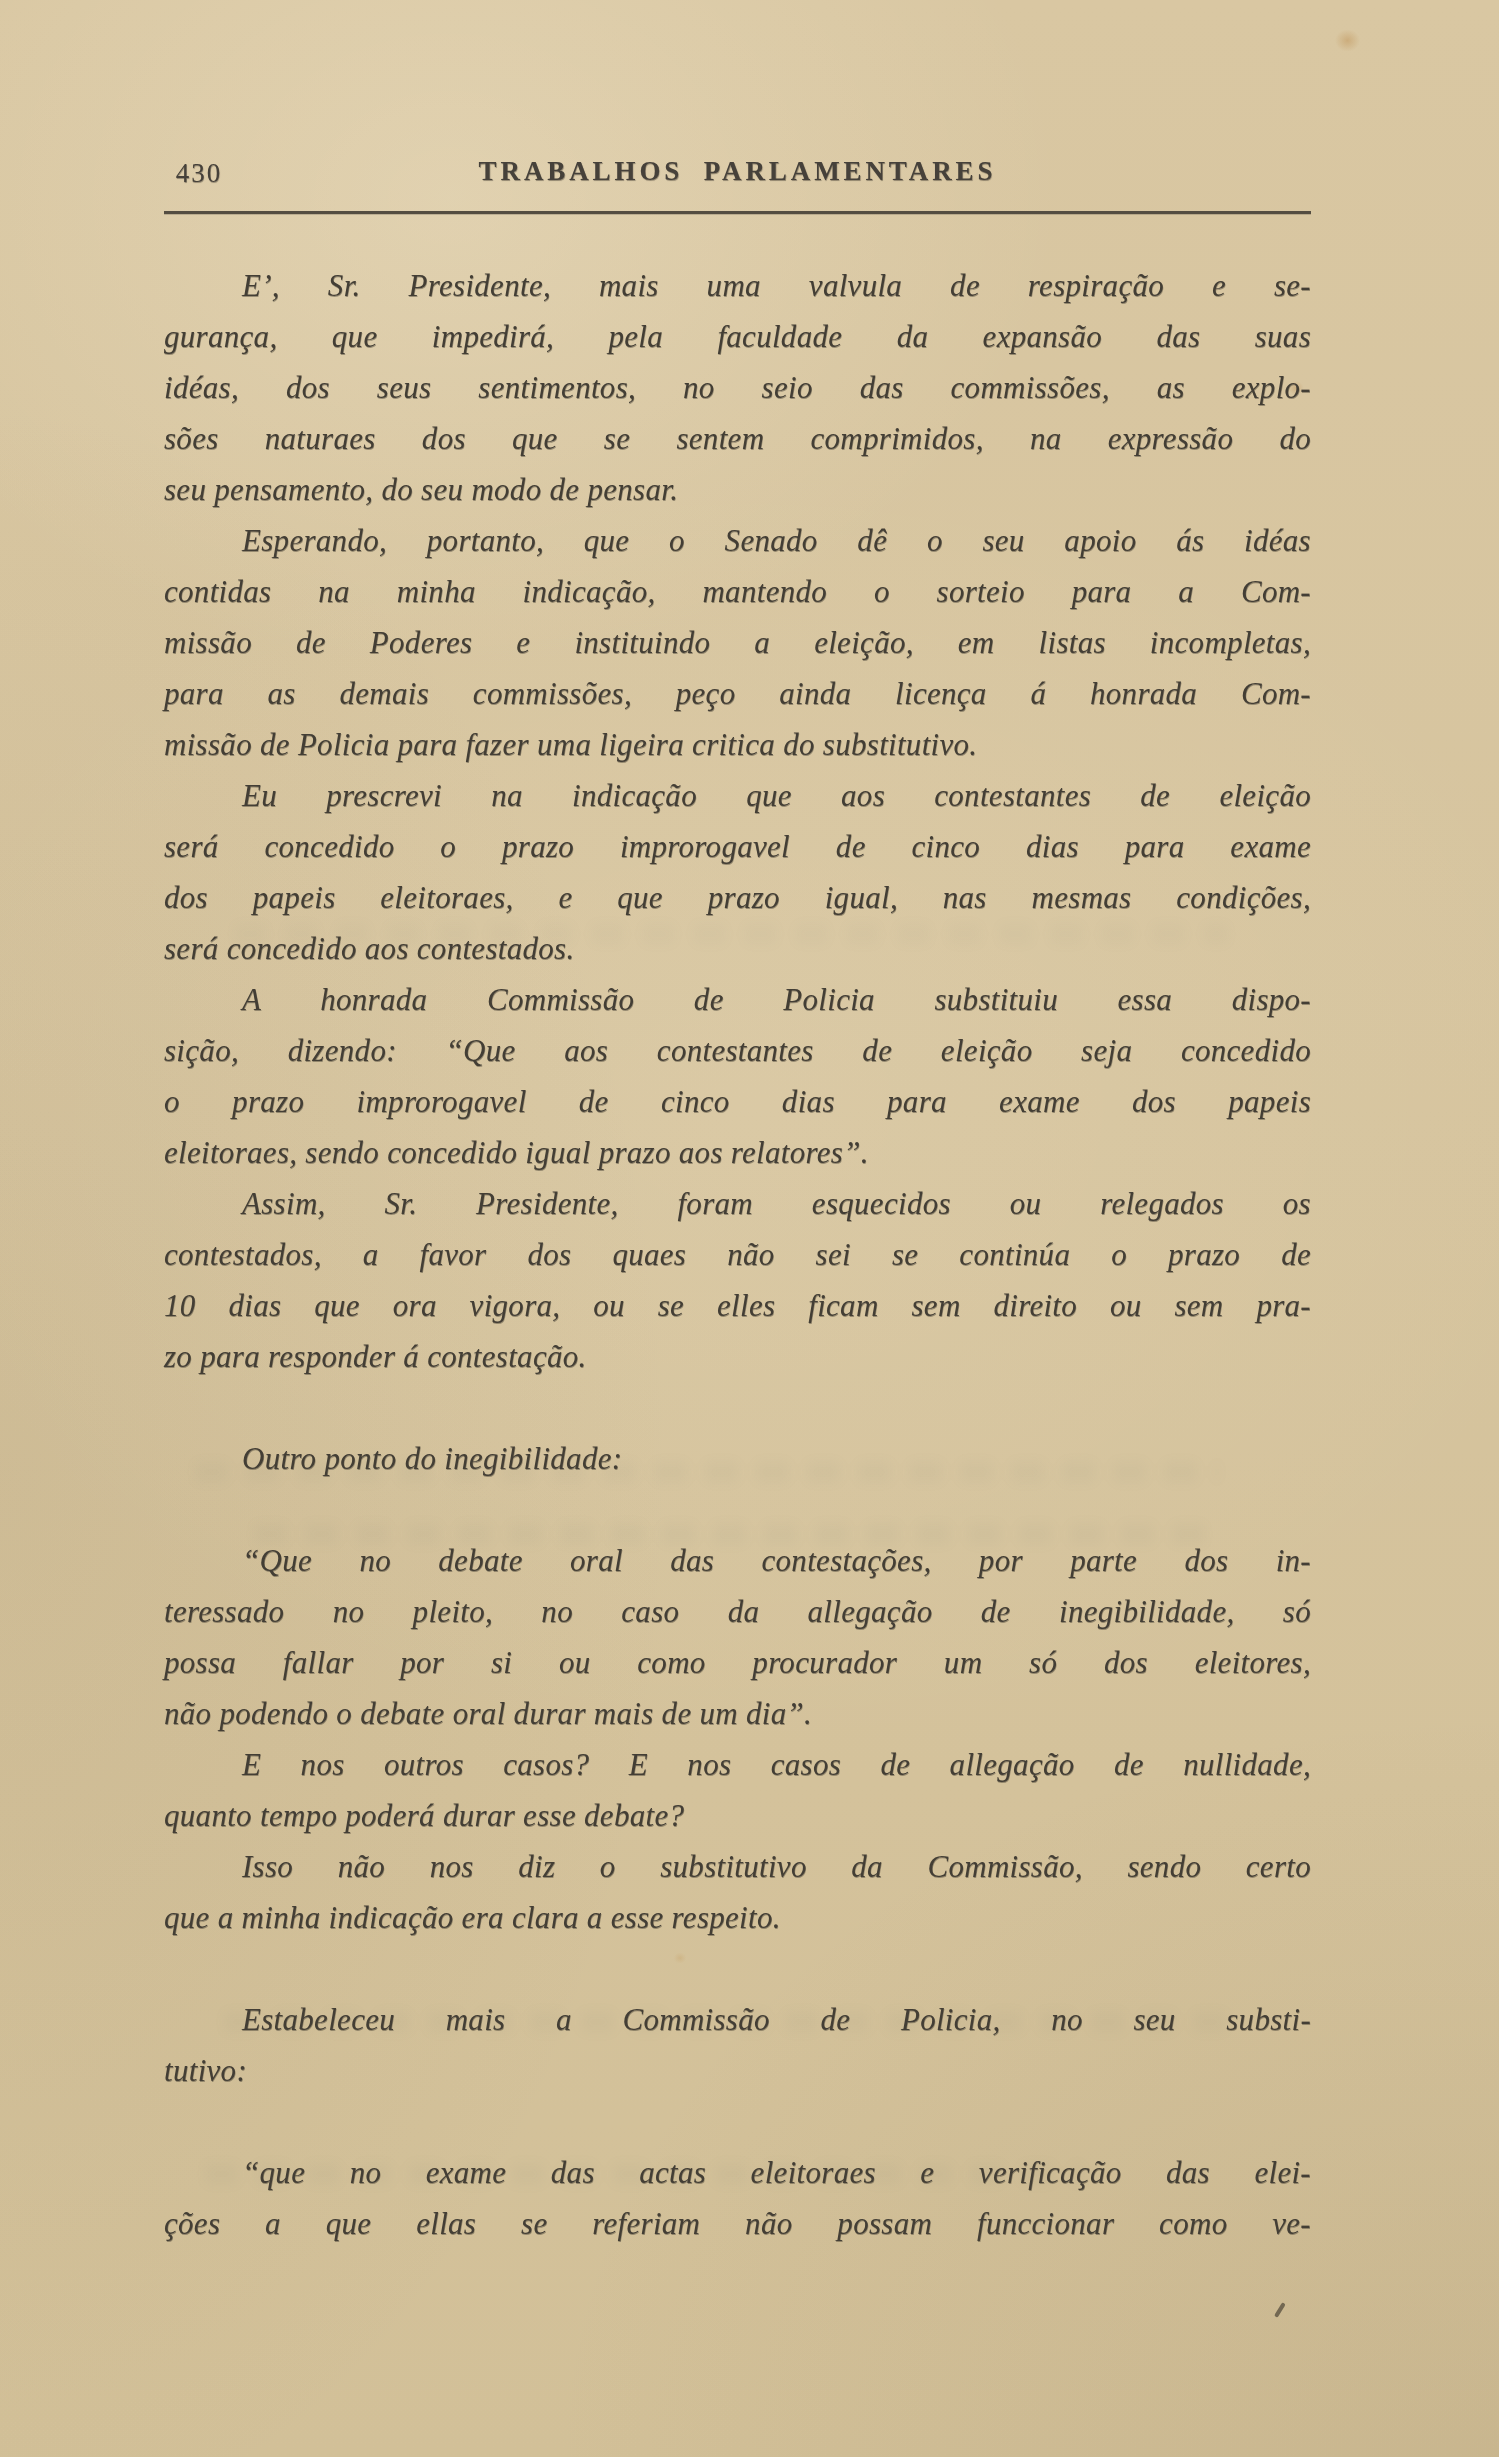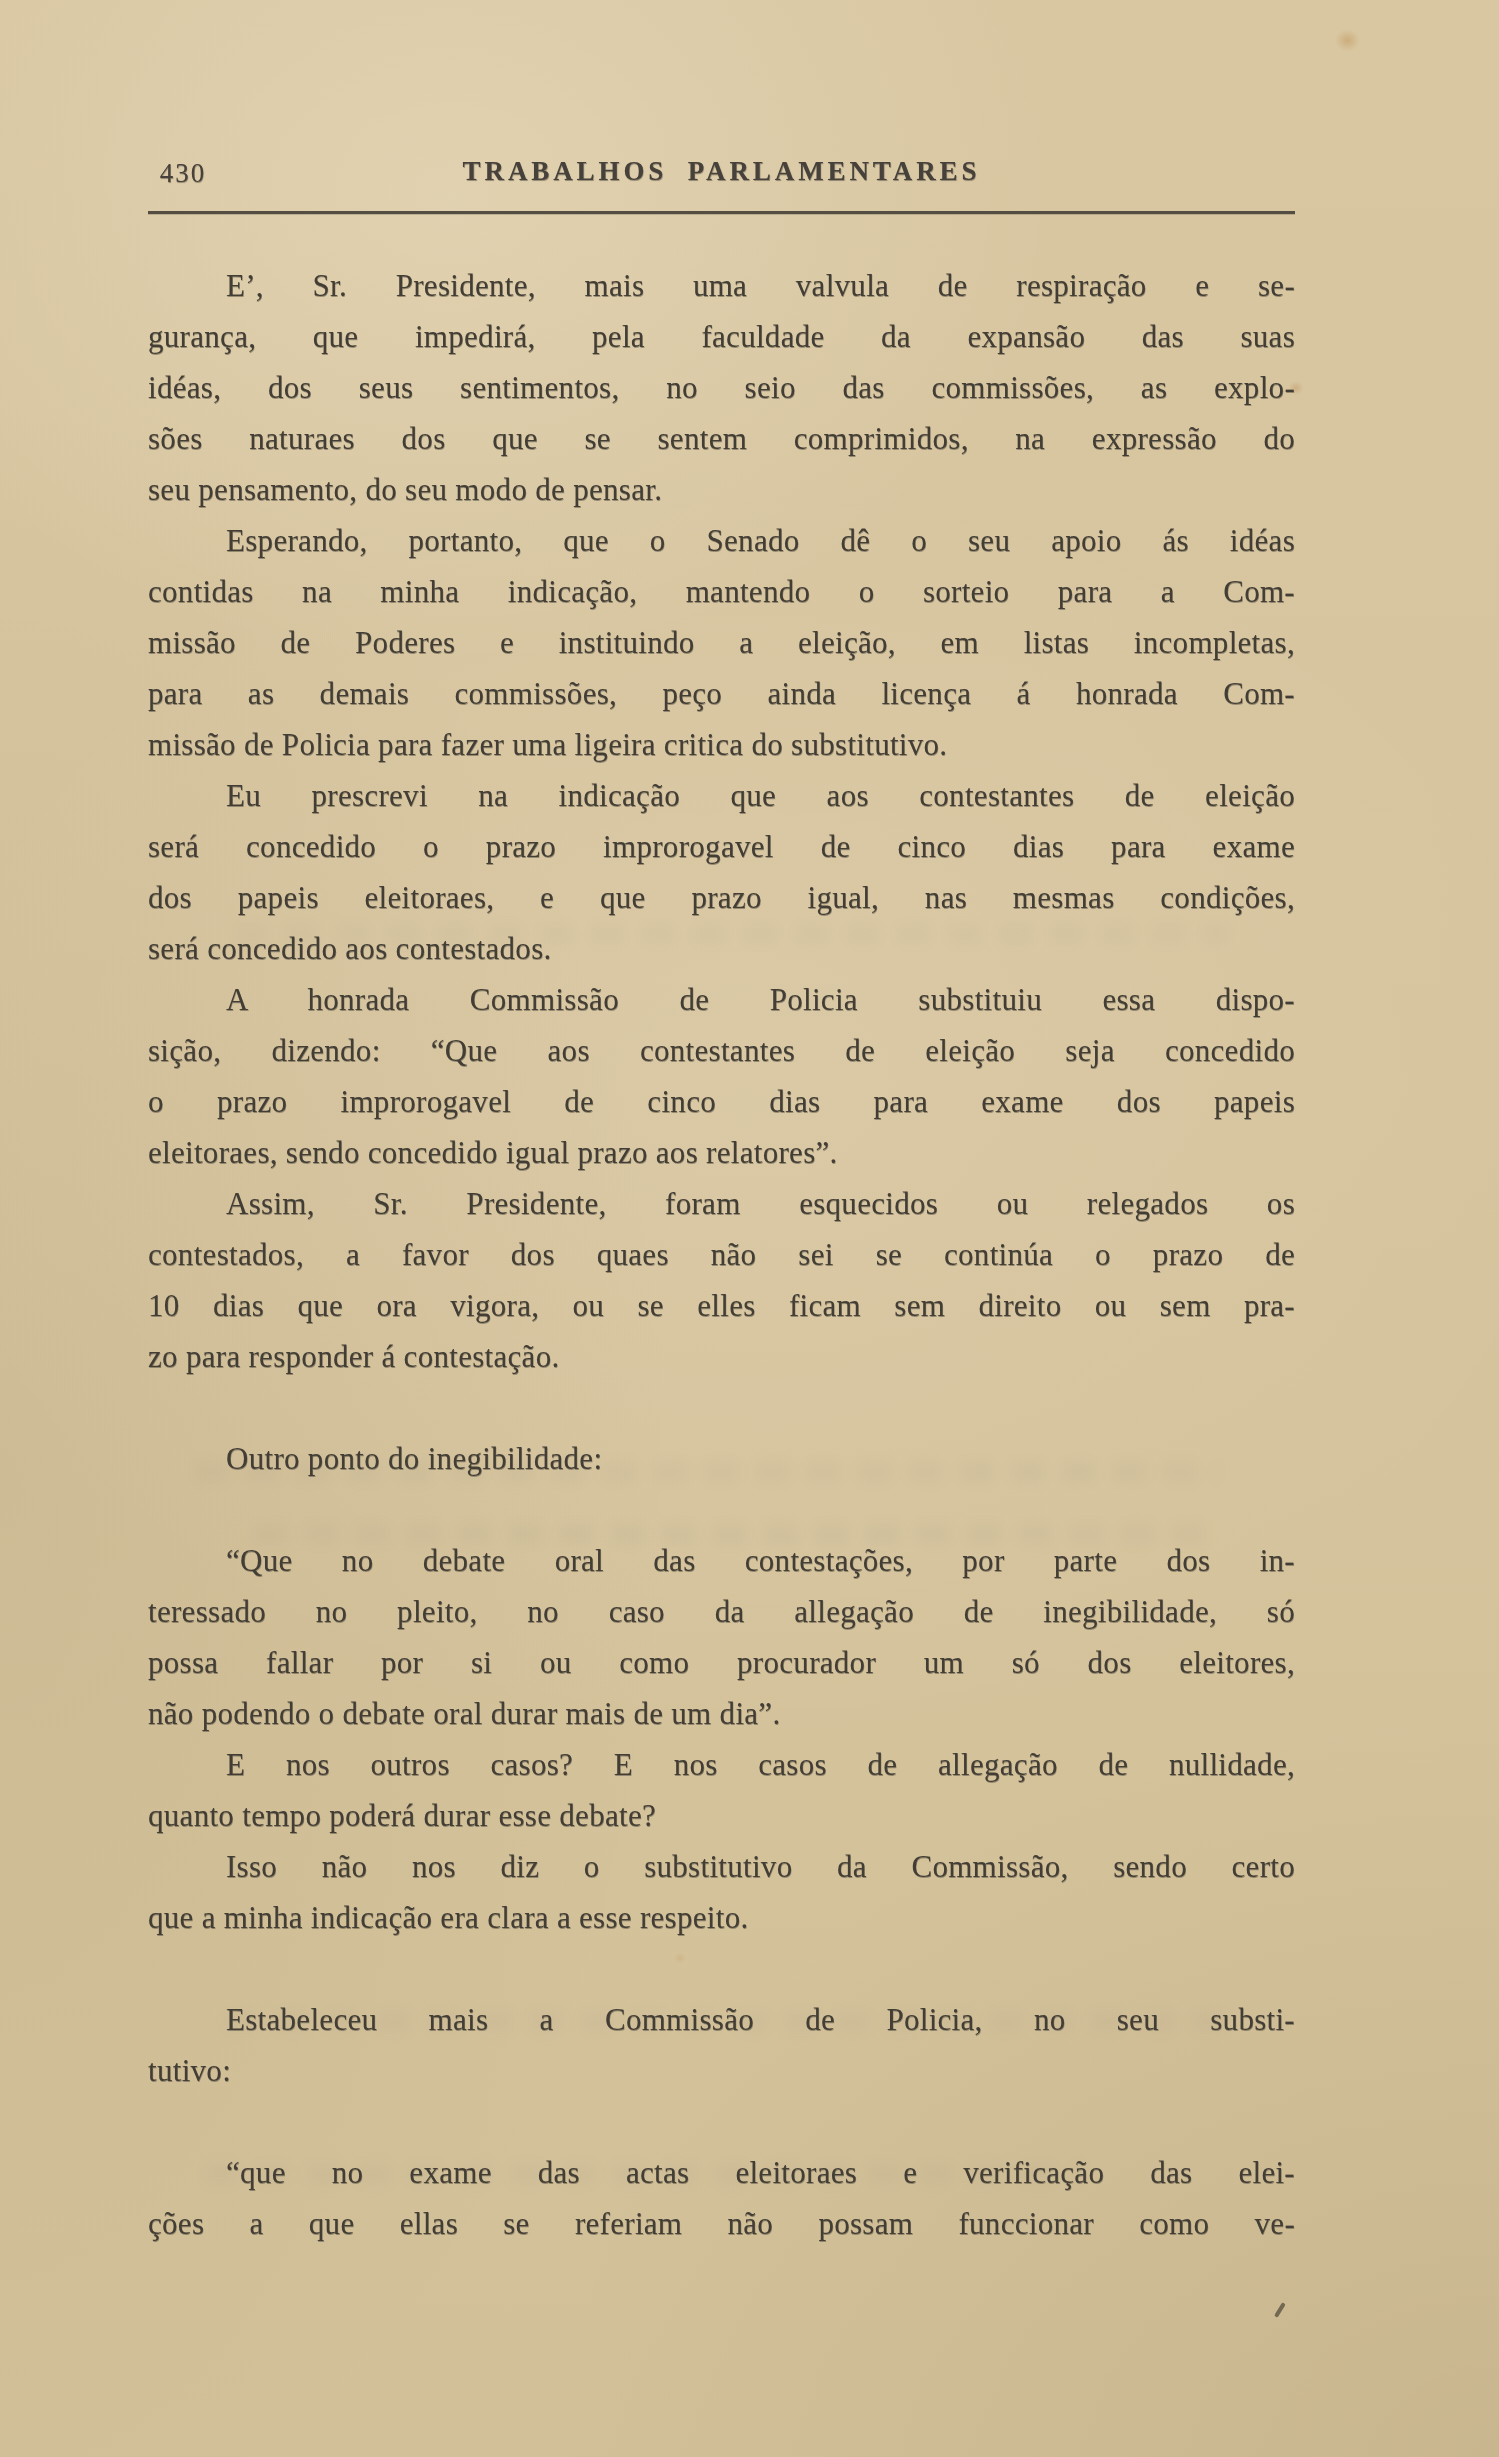--- a/index.html
+++ b/index.html
@@ -51,21 +51,21 @@
     opacity: 0.14;
   }
   .ghost-1 { top: 1461px; width: 1024px; }
   .ghost-2 { top: 1523px; left: 254px; width: 956px; }
   .ghost-3 { top: 2011px; left: 224px; width: 1014px; }
   .ghost-4 { top: 2163px; left: 205px; width: 878px; }
   .ghost-5 { top: 923px;  left: 234px; width: 995px; opacity: 0.10; }
 
   .content {
     position: absolute;
-    left: 148px; top: 0;
+    left: 164px; top: 0;
     width: 1147px;
     color: #45403a;
   }
   .header {
     position: relative;
     height: 49px;
     margin-top: 156px;
     text-align: center;
   }
   .page-number {
@@ -89,20 +89,21 @@
     margin-top: 5.9px;
     box-shadow: 0 1px 0 rgba(84,77,65,0.25);
   }
   .page-body {
     margin-top: 46px;
     font-size: 31px;
     line-height: 51px;
     letter-spacing: 0.3px;
     color: #433e35;
     text-shadow: 0.5px 0.5px 0.6px rgba(56,50,40,0.42);
+    font-style: italic;
   }
   .paragraph { margin: 0; }
   .paragraph.gap-before { margin-top: 51px; }
   .line {
     text-align: justify;
     text-align-last: justify;
   }
   .line.first-line { text-indent: 78px; }
   .line.para-last { text-align-last: left; }
 </style>

